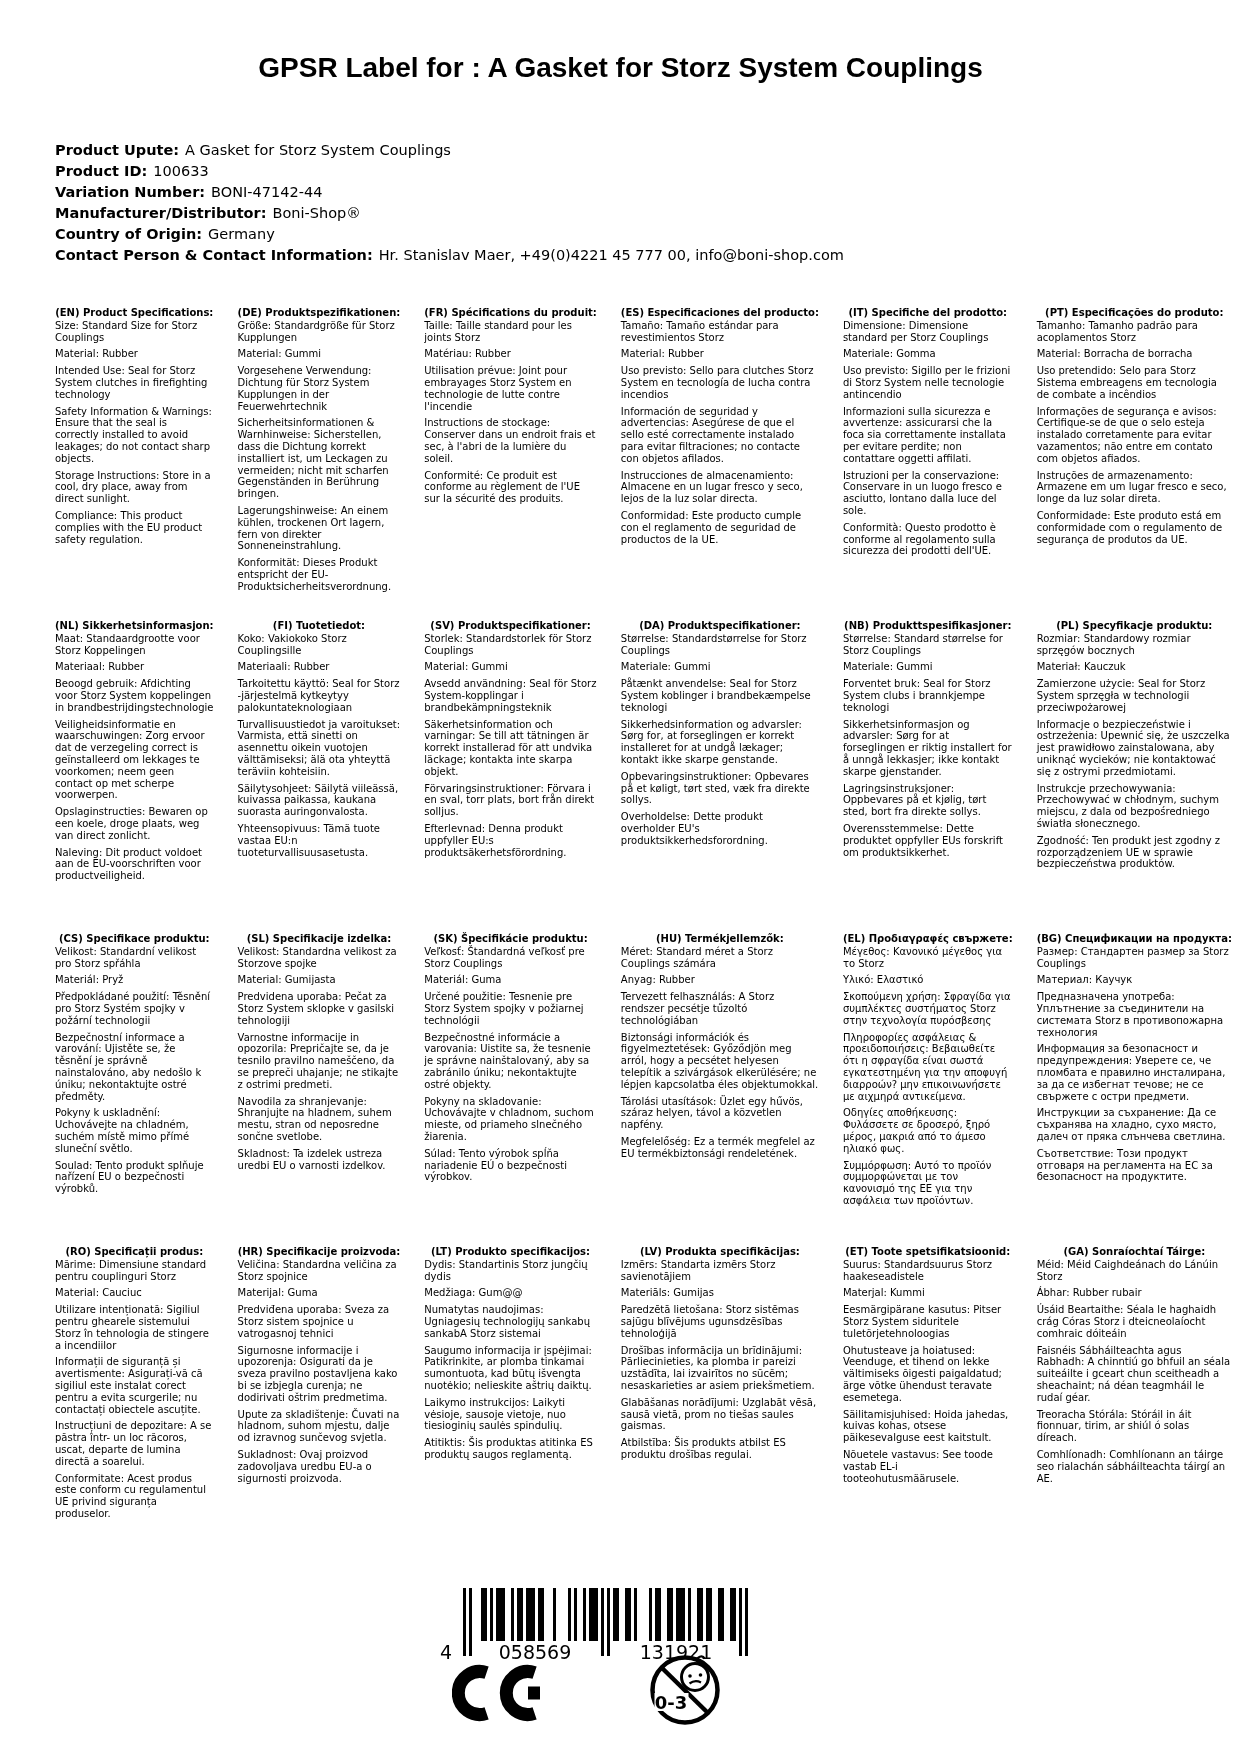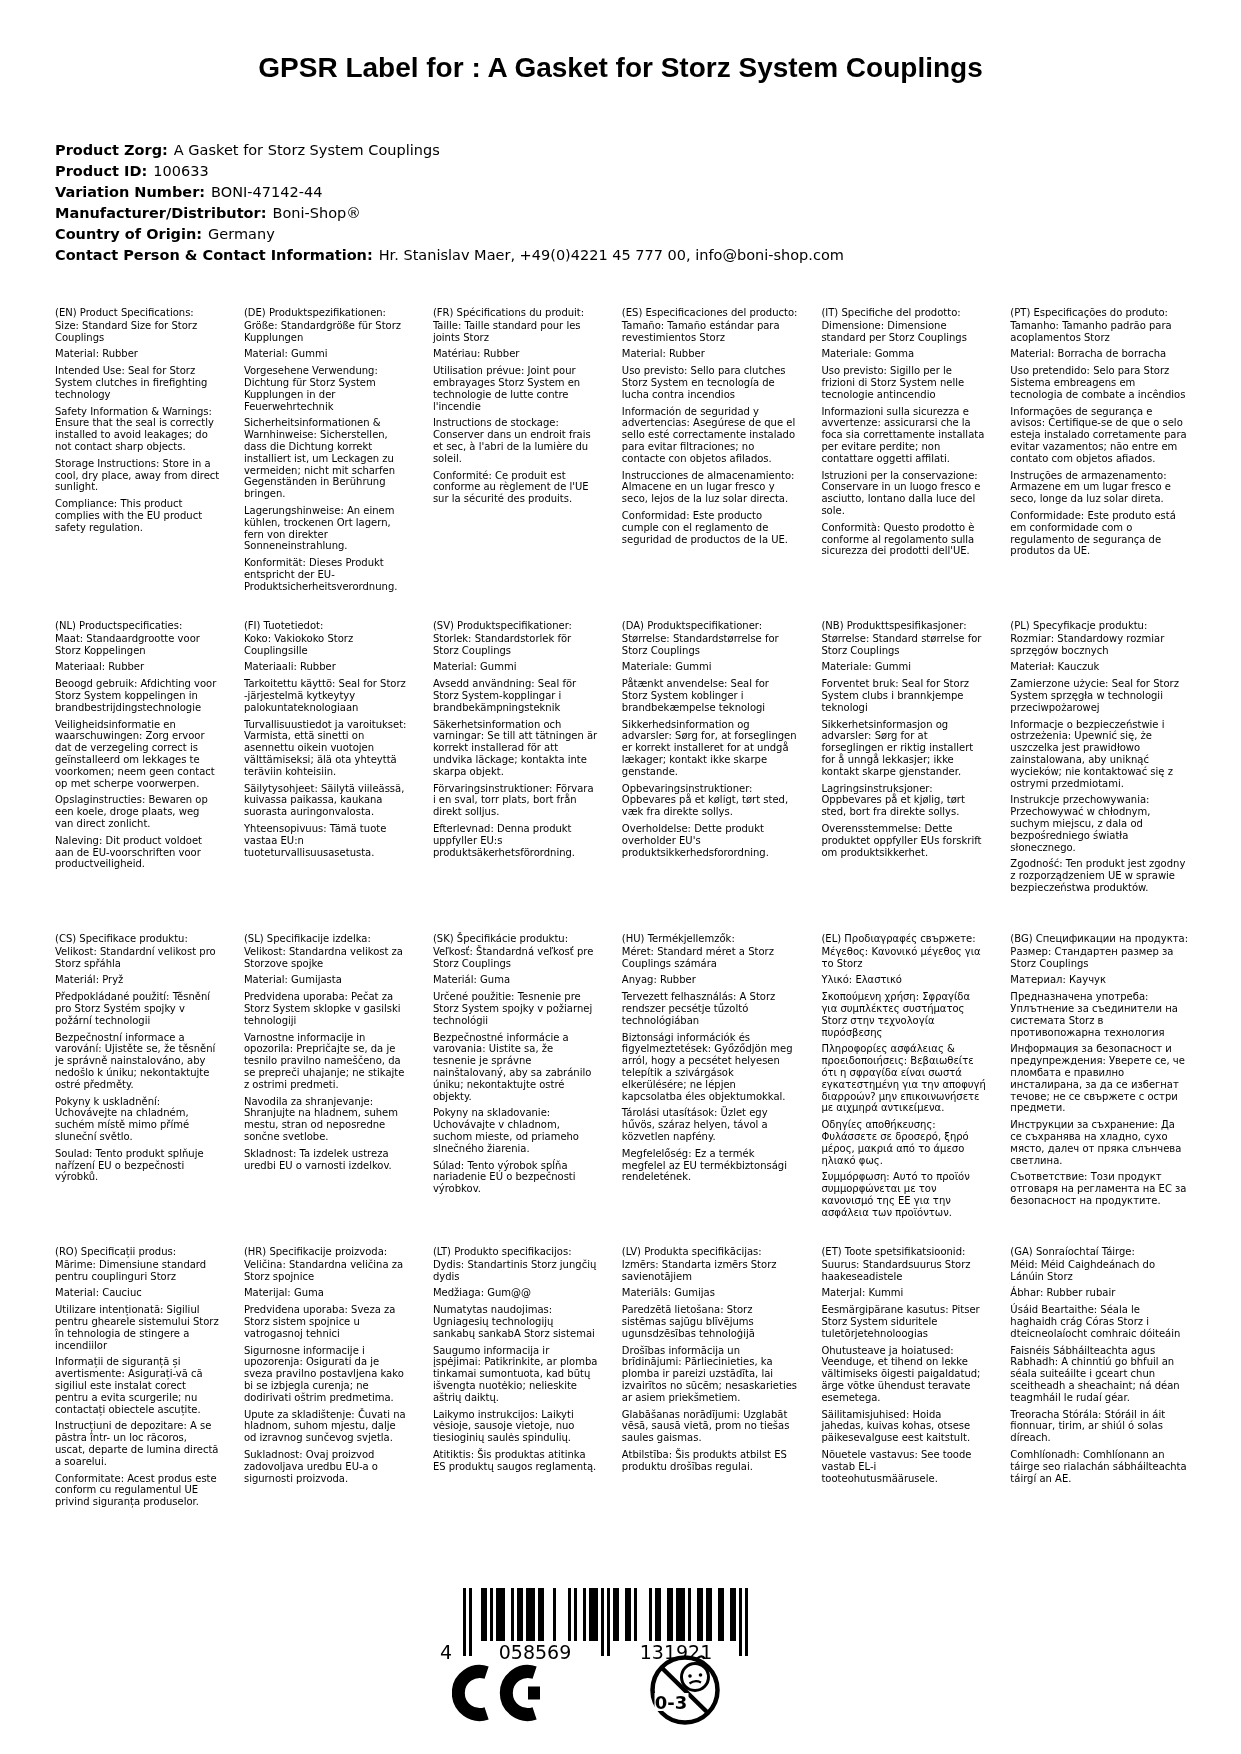--- a/index.html
+++ b/index.html
@@ -7,37 +7,37 @@
         font-family:"DejaVu Sans",sans-serif;overflow:hidden;}
   .title{position:absolute;top:52px;left:0;width:100%;text-align:center;margin:0;
          font-family:"Liberation Sans","DejaVu Sans",sans-serif;font-size:28px;font-weight:bold;}
   .product-info{position:absolute;left:55px;top:140px;font-size:14.5px;line-height:21px;}
   .pi-row{white-space:nowrap;}
   .pi-label{font-weight:bold;}
   .pi-value{margin-left:6px;}
   .spec-grid{position:absolute;left:55px;top:307px;width:1133px;
              display:grid;grid-template-columns:repeat(6,1fr);column-gap:24px;grid-auto-rows:313px;}
   .spec-cell{font-size:10px;line-height:11.8px;overflow-wrap:anywhere;}
-  .spec-heading{font-weight:normal;white-space:nowrap;margin:0 0 1px 0;}
+  .spec-heading{font-weight:bold;white-space:nowrap;margin:0 0 1px 0;text-align:center;}
   .spec-par{margin:0 0 5px 0;}
   .barcode{position:absolute;left:437px;top:1588px;}
   .bc-text{font-family:"DejaVu Sans",sans-serif;font-size:19px;fill:#000;}
   .ce-mark{position:absolute;left:452px;top:1664px;}
   .age-warning{position:absolute;left:648px;top:1652px;text-align:right;}
   .aw-text{font-family:"DejaVu Sans",sans-serif;font-size:18px;font-weight:bold;fill:#000;}
 </style>
 </head>
 <body>
 
 <div class="page">
 
   <h1 class="title">GPSR Label for : A Gasket for Storz System Couplings</h1>
 
   <div class="product-info">
-      <div class="pi-row"><span class="pi-label">Product Zorg:</span><span class="pi-value">A Gasket for Storz System Couplings</span></div>
+      <div class="pi-row"><span class="pi-label">Product Upute:</span><span class="pi-value">A Gasket for Storz System Couplings</span></div>
       <div class="pi-row"><span class="pi-label">Product ID:</span><span class="pi-value">100633</span></div>
       <div class="pi-row"><span class="pi-label">Variation Number:</span><span class="pi-value">BONI-47142-44</span></div>
       <div class="pi-row"><span class="pi-label">Manufacturer/Distributor:</span><span class="pi-value">Boni-Shop®</span></div>
       <div class="pi-row"><span class="pi-label">Country of Origin:</span><span class="pi-value">Germany</span></div>
       <div class="pi-row"><span class="pi-label">Contact Person &amp; Contact Information:</span><span class="pi-value">Hr. Stanislav Maer, +49(0)4221 45 777 00, info@boni-shop.com</span></div>
     </div>
 
   <div class="spec-grid">
       <div class="spec-cell">
         <div class="spec-heading">(EN) Product Specifications:</div>
@@ -86,21 +86,21 @@
       <div class="spec-cell">
         <div class="spec-heading">(PT) Especificações do produto:</div>
         <p class="spec-par">Tamanho: Tamanho padrão para acoplamentos Storz</p>
         <p class="spec-par">Material: Borracha de borracha</p>
         <p class="spec-par">Uso pretendido: Selo para Storz Sistema embreagens em tecnologia de combate a incêndios</p>
         <p class="spec-par">Informações de segurança e avisos: Certifique-se de que o selo esteja instalado corretamente para evitar vazamentos; não entre em contato com objetos afiados.</p>
         <p class="spec-par">Instruções de armazenamento: Armazene em um lugar fresco e seco, longe da luz solar direta.</p>
         <p class="spec-par">Conformidade: Este produto está em conformidade com o regulamento de segurança de produtos da UE.</p>
       </div>
       <div class="spec-cell">
-        <div class="spec-heading">(NL) Productspecificaties:</div>
+        <div class="spec-heading">(NL) Sikkerhetsinformasjon:</div>
         <p class="spec-par">Maat: Standaardgrootte voor Storz Koppelingen</p>
         <p class="spec-par">Materiaal: Rubber</p>
         <p class="spec-par">Beoogd gebruik: Afdichting voor Storz System koppelingen in brandbestrijdingstechnologie</p>
         <p class="spec-par">Veiligheidsinformatie en waarschuwingen: Zorg ervoor dat de verzegeling correct is geïnstalleerd om lekkages te voorkomen; neem geen contact op met scherpe voorwerpen.</p>
         <p class="spec-par">Opslaginstructies: Bewaren op een koele, droge plaats, weg van direct zonlicht.</p>
         <p class="spec-par">Naleving: Dit product voldoet aan de EU-voorschriften voor productveiligheid.</p>
       </div>
       <div class="spec-cell">
         <div class="spec-heading">(FI) Tuotetiedot:</div>
         <p class="spec-par">Koko: Vakiokoko Storz Couplingsille</p>

